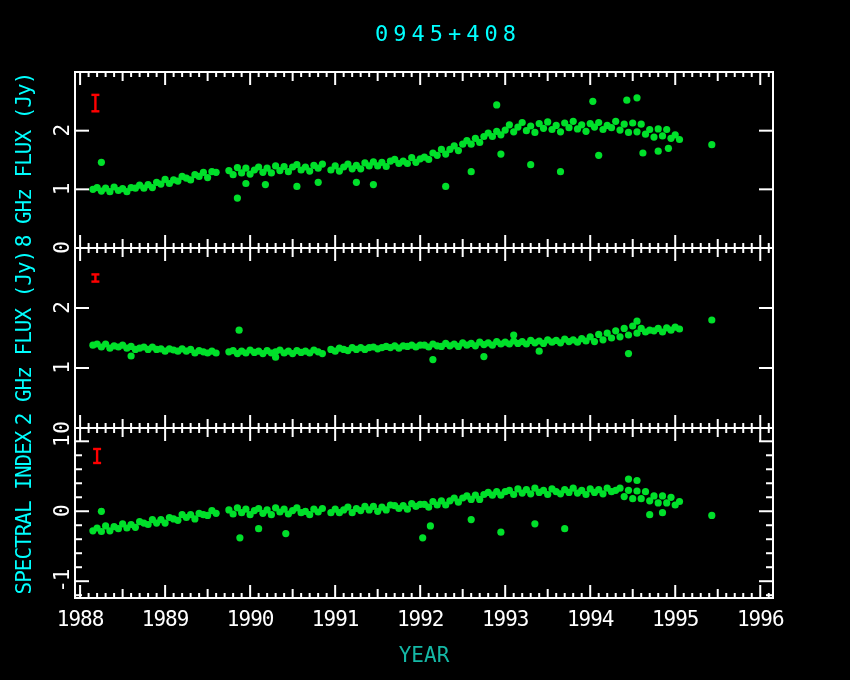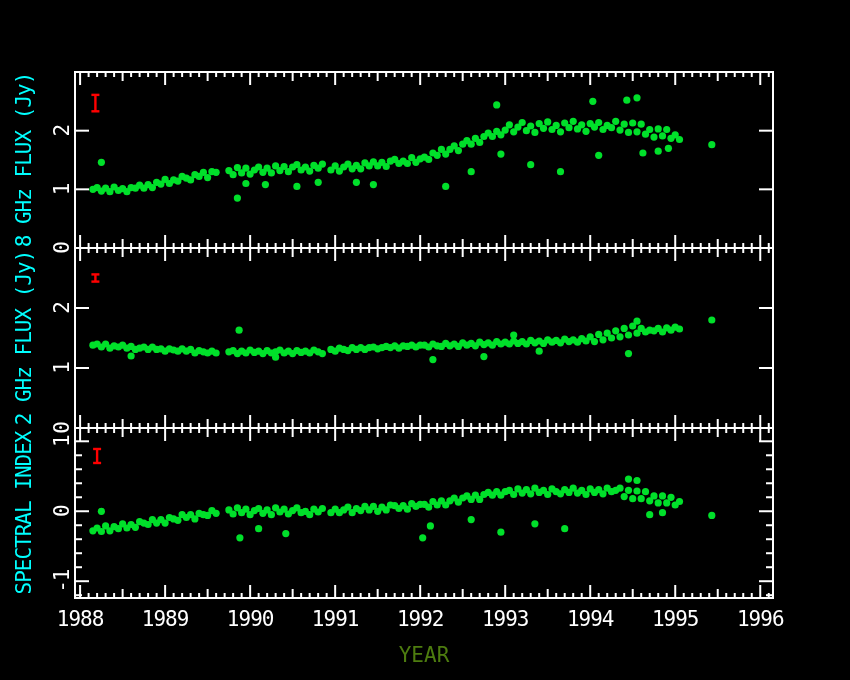--- a/index.html
+++ b/index.html
@@ -1,33 +1,34 @@
 <!DOCTYPE html>
 <html><head>
 <meta charset="utf-8">
 <style>
   html,body{margin:0;padding:0;background:#000;width:850px;height:680px;overflow:hidden;}
   .figure{position:absolute;left:0;top:0;width:850px;height:680px;background:#000;
           font-family:"DejaVu Sans Mono",monospace;}
   .chart-title{position:absolute;top:21px;left:448px;transform:translateX(-50%);
                color:#00ffff;font-size:22px;letter-spacing:5px;white-space:nowrap;}
   .xlabel{position:absolute;top:643px;left:424px;transform:translateX(-50%);
-          color:#4d7c0f;font-size:21px;letter-spacing:0px;white-space:nowrap;}
+          color:#14b8a6;font-size:21px;letter-spacing:0px;white-space:nowrap;}
   .ylabel{position:absolute;left:24px;color:#00ffff;font-size:21px;letter-spacing:-1px;
           white-space:nowrap;transform:translate(-50%,-50%) rotate(-90deg);}
   .ylabel.p0{top:160px;}
   .ylabel.p1{top:338px;}
   .ylabel.p2{top:513px;}
   svg{position:absolute;left:0;top:0;}
   svg text{font-family:"DejaVu Sans Mono",monospace;}
 </style>
 </head>
 <body>
 
 <div class="figure">
+  <div class="chart-title">0945+408</div>
   <svg id="plot" width="850" height="680">
       <g>
         <rect x="75" y="72" width="698" height="176" fill="none" stroke="#ffffff" stroke-width="2"></rect>
         <g>
           <line x1="80.10109622411227" y1="72" x2="80.10109622411227" y2="85" stroke="#ffffff" stroke-width="2"></line>
           <line x1="80.10109622411227" y1="248" x2="80.10109622411227" y2="235" stroke="#ffffff" stroke-width="2"></line>
           <line x1="88.60292326429938" y1="72" x2="88.60292326429938" y2="77" stroke="#ffffff" stroke-width="2"></line>
           <line x1="88.60292326429938" y1="248" x2="88.60292326429938" y2="243" stroke="#ffffff" stroke-width="2"></line>
           <line x1="97.10475030450583" y1="72" x2="97.10475030450583" y2="77" stroke="#ffffff" stroke-width="2"></line>
           <line x1="97.10475030450583" y1="248" x2="97.10475030450583" y2="243" stroke="#ffffff" stroke-width="2"></line>

